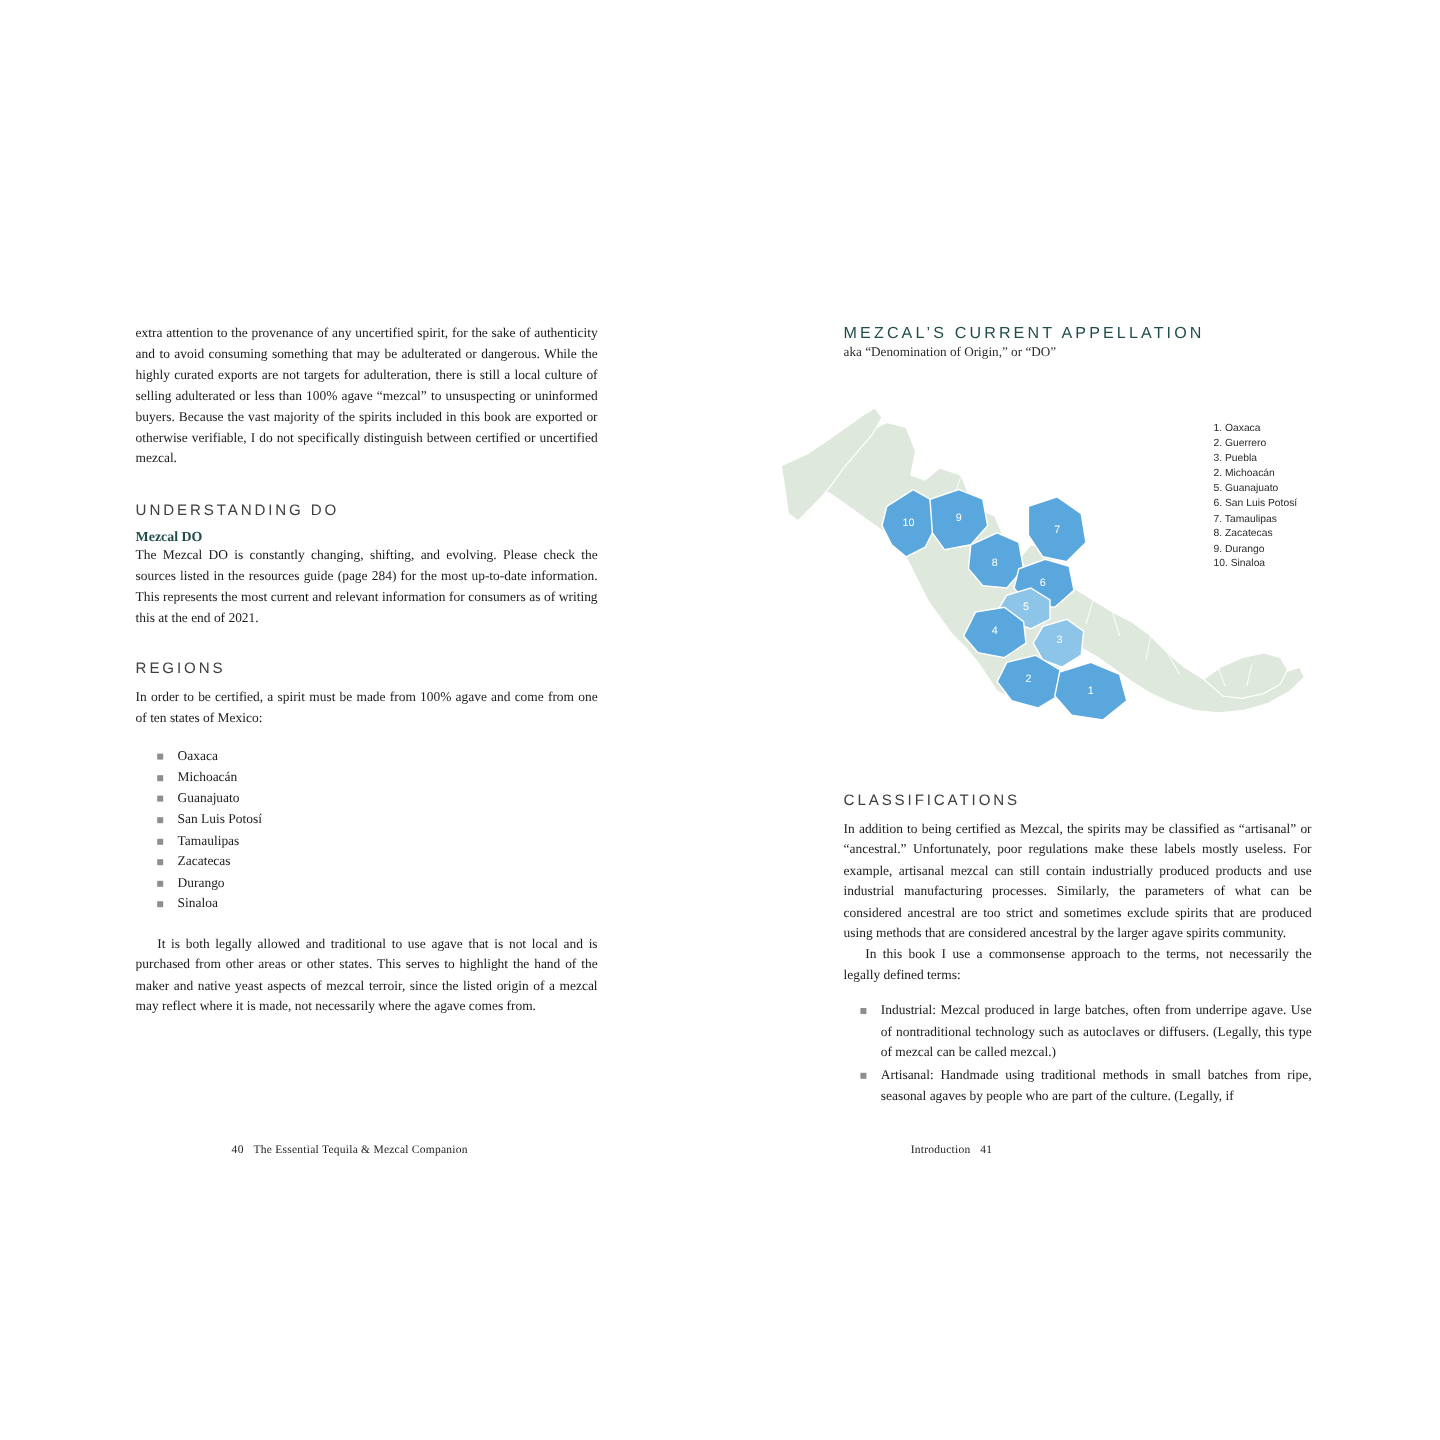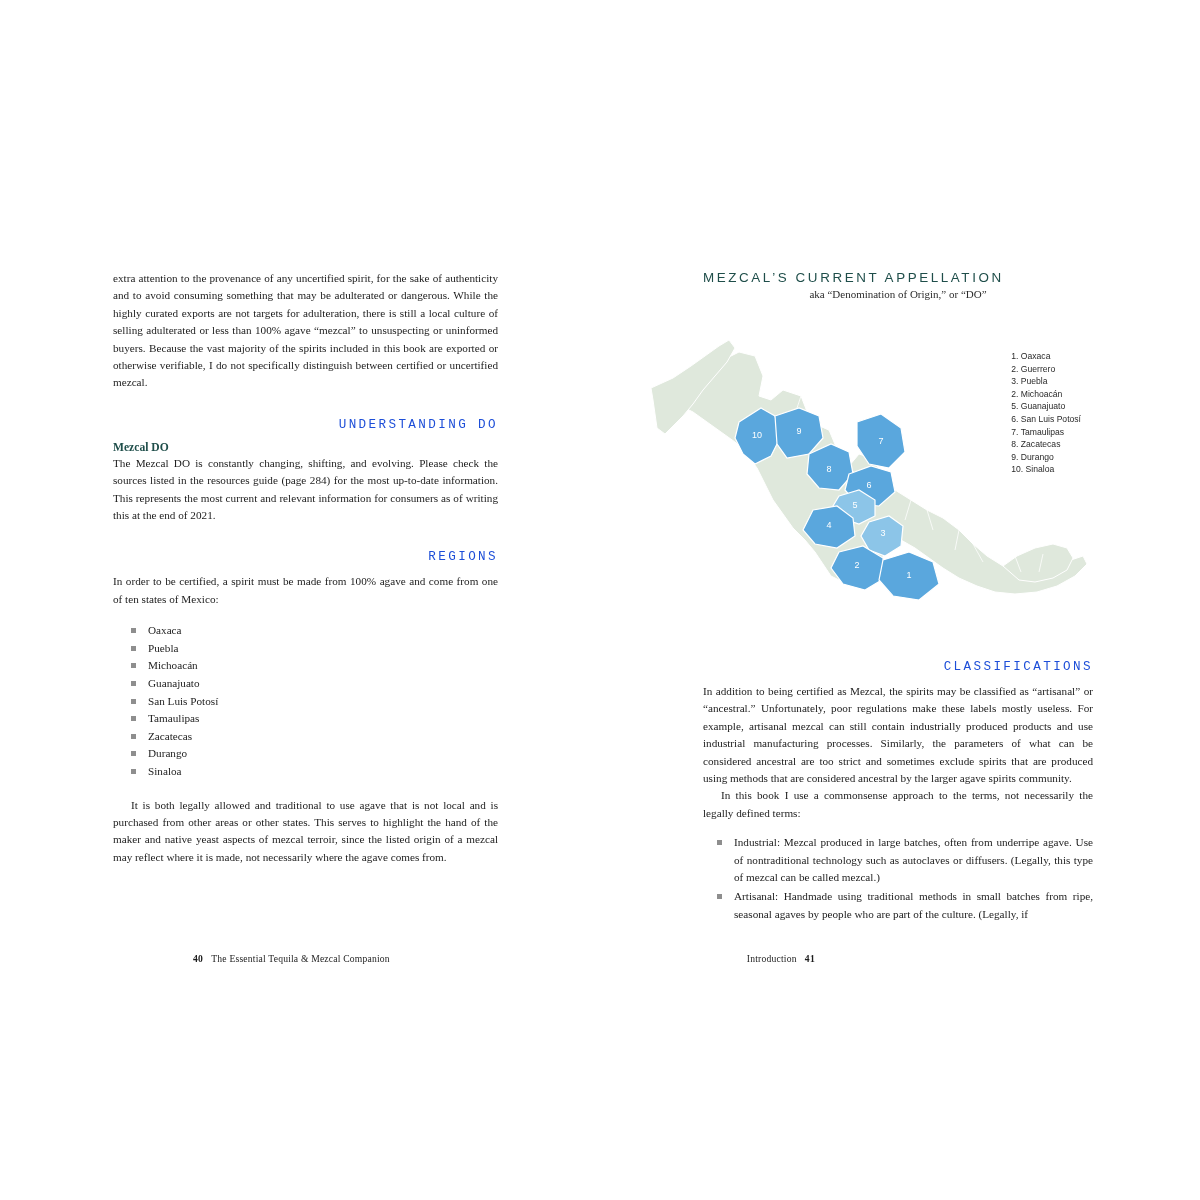--- a/index.html
+++ b/index.html
@@ -40,27 +40,26 @@
     text-align: justify;
     hyphens: auto;
   }
   p + p {
     margin-top: 0;
   }
   .indent {
     text-indent: 18px;
   }
   h2.section {
-    font-family: Liberation Mono, monospace;
+    font-family: Liberation Sans, sans-serif;
     font-size: 12.6px;
     letter-spacing: 2.4px;
     font-weight: normal;
-    color: #1d4ed8;
+    color: #404040;
     margin: 26px 0 9px 0;
-    text-align: right;
   }
   h3.sub {
     font-size: 11.6px;
     font-weight: bold;
     color: #1f4e4a;
     margin: 0 0 1px 0;
   }
   .block-gap {
     height: 16px;
   }
@@ -111,21 +110,20 @@
     font-family: "Liberation Sans", sans-serif;
     font-size: 13.4px;
     letter-spacing: 2.6px;
     color: #1f4e4a;
     margin: 0 0 3px 0;
   }
   .map-subtitle {
     font-size: 11px;
     color: #2b2b2b;
     margin: 0;
-    text-align: center;
   }
   .map-wrap {
     position: relative;
     width: 390px;
     height: 330px;
     margin-top: 4px;
   }
   .map-wrap svg {
     position: absolute;
     left: -60px;
@@ -143,22 +141,22 @@
   .legend div { white-space: nowrap; }
   .folio {
     position: absolute;
     bottom: 236px;
     font-family: "Liberation Serif", serif;
     font-size: 9.6px;
     letter-spacing: 0.3px;
     color: #1c1c1c;
   }
   .folio-left { left: 193px; }
-  .folio-right { right: 145px; }
-  .folio .num { font-weight: bold; }
+  .folio-right { right: 133px; }
+  .folio .num { font-weight: normal; }
   .small-caps-title { letter-spacing: 0.2px; }
 </style>
 </head>
 <body>
 
 <div class="spread">
 
   <div class="page page-left">
 
     <p>extra attention to the provenance of any uncertified spirit, for the sake of authenticity and to avoid consuming something that may be adulterated or dangerous. While the highly curated exports are not targets for adulteration, there is still a local culture of selling adulterated or less than 100% agave “mezcal” to unsuspecting or uninformed buyers. Because the vast majority of the spirits included in this book are exported or otherwise verifiable, I do not specifically distinguish between certified or uncertified mezcal.</p>
@@ -166,21 +164,20 @@
     <h2 class="section">UNDERSTANDING DO</h2>
 
     <h3 class="sub">Mezcal DO</h3>
     <p>The Mezcal DO is constantly changing, shifting, and evolving. Please check the sources listed in the resources guide (page 284) for the most up-to-date information. This represents the most current and relevant information for consumers as of writing this at the end of 2021.</p>
 
     <h2 class="section">REGIONS</h2>
     <p>In order to be certified, a spirit must be made from 100% agave and come from one of ten states of Mexico:</p>
 
     <ul class="bullets">
       <li><span>Oaxaca</span></li>
-      <li><span>Puebla</span></li>
       <li><span>Michoacán</span></li>
       <li><span>Guanajuato</span></li>
       <li><span>San Luis Potosí</span></li>
       <li><span>Tamaulipas</span></li>
       <li><span>Zacatecas</span></li>
       <li><span>Durango</span></li>
       <li><span>Sinaloa</span></li>
     </ul>
 
     <div class="block-gap"></div>

